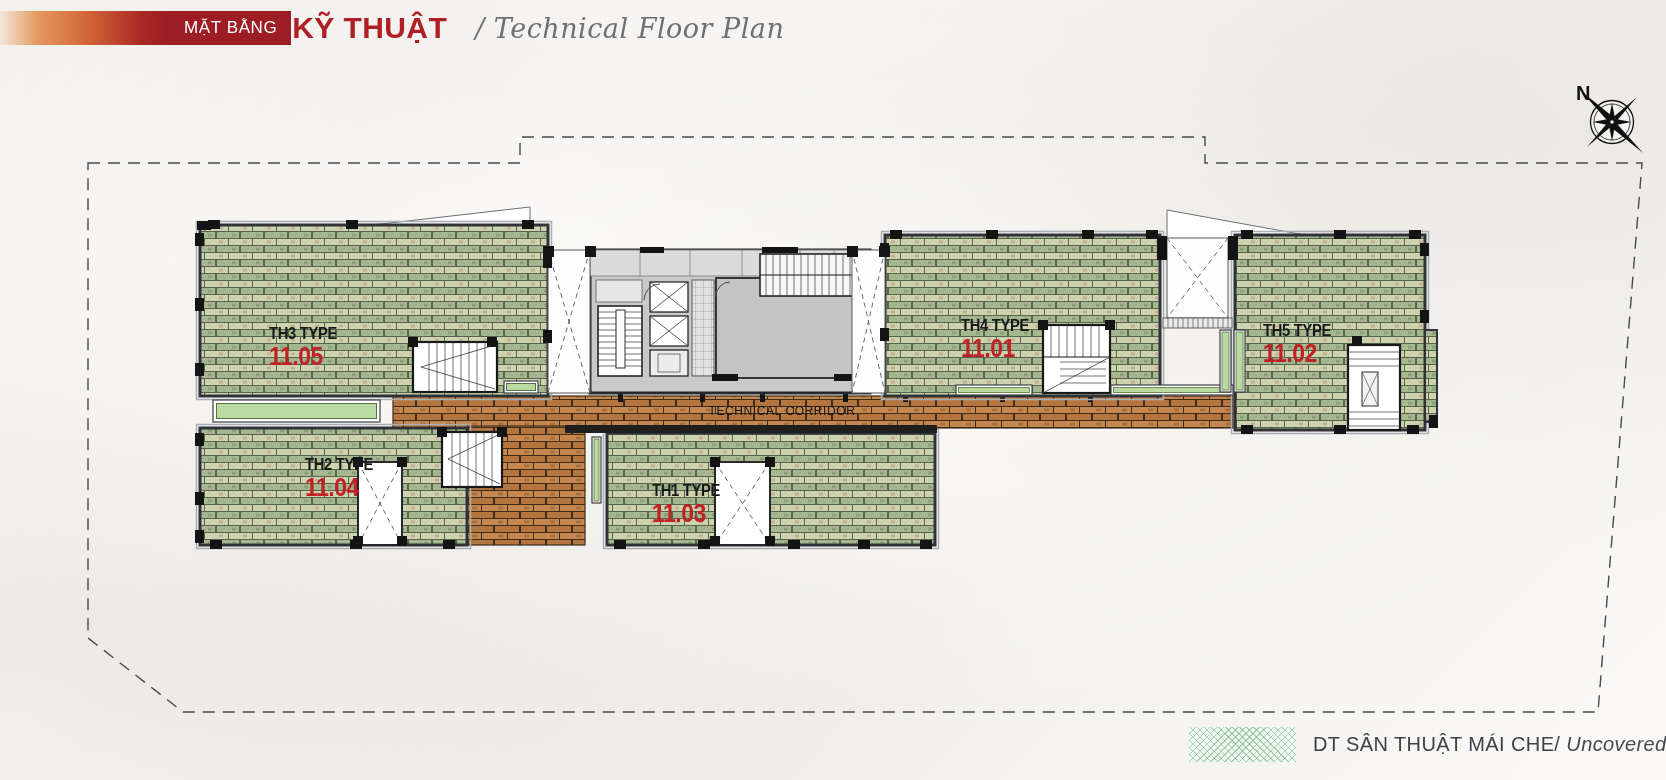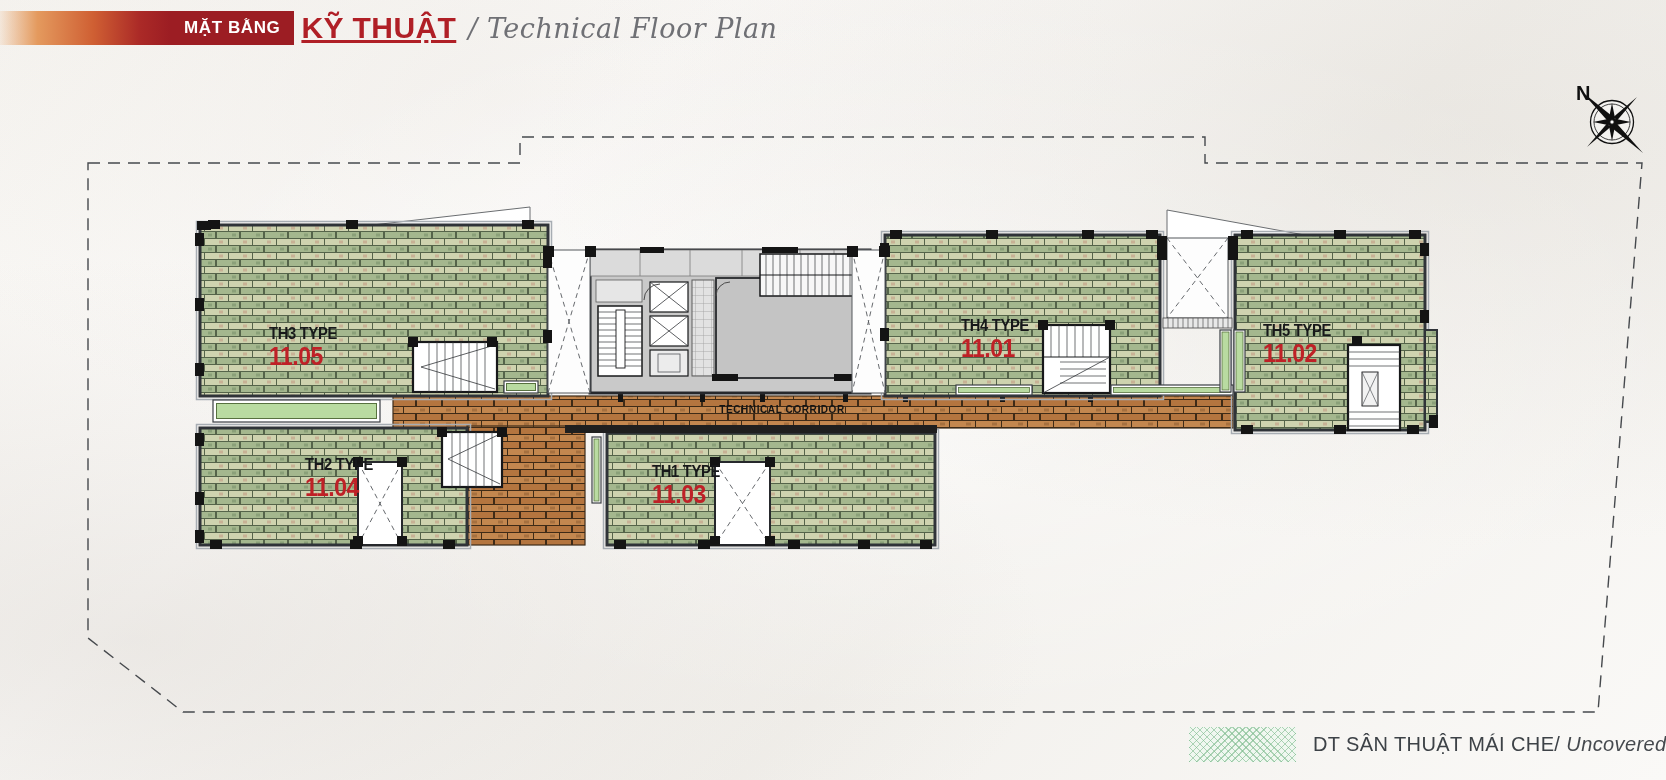--- a/index.html
+++ b/index.html
@@ -9,35 +9,35 @@
   .bg-texture{position:absolute;inset:0;pointer-events:none;
       background-image:
         radial-gradient(ellipse at 8% 82%, rgba(208,202,194,.38), transparent 42%),
         radial-gradient(ellipse at 88% 18%, rgba(214,209,201,.30), transparent 45%),
         radial-gradient(ellipse at 55% 45%, rgba(255,255,255,.65), transparent 60%),
         radial-gradient(ellipse at 30% 12%, rgba(220,214,206,.25), transparent 38%);}
   
   .hdr{position:absolute;left:0;top:10px;height:36px;display:flex;align-items:center;z-index:5;}
   .hdr-texture{width:170px;height:34px;
       background:linear-gradient(90deg, rgba(240,170,110,.15), #e49a5e 22%, #cf5f33 55%, #ab2a27 82%, #9c1d23 100%);}
-  .hdr-badge{background:#9c1d23;color:#fff;font-size:17px;font-weight:700;letter-spacing:.6px;
+  .hdr-badge{background:#9c1d23;color:#fff;font-size:17px;font-weight:400;letter-spacing:.6px;
       height:34px;line-height:34px;padding:0 14px;}
-  .hdr-title-vi{margin-left:7px;font-size:30px;font-weight:800;color:#b01f26;letter-spacing:.4px;text-decoration:underline;}
-  .hdr-title-en{margin-left:12px;font-family:"DejaVu Serif", serif;font-style:italic;
+  .hdr-title-vi{margin-left:1px;font-size:30px;font-weight:800;color:#b01f26;letter-spacing:.4px;}
+  .hdr-title-en{margin-left:28px;font-family:"DejaVu Serif", serif;font-style:italic;
       font-size:27px;color:#6f7075;letter-spacing:.5px;}
   
   .plan-svg{position:absolute;left:0;top:0;}
   
   .unit-label{position:absolute;transform:translateX(-50%);text-align:left;line-height:1;z-index:4;}
   .unit-type{display:block;font-size:16px;font-weight:700;color:#17181a;letter-spacing:-.3px;transform:scaleX(.92);}
   .unit-num{display:block;font-size:25px;font-weight:700;color:#bf2127;margin-top:2px;letter-spacing:-.5px;transform:scaleX(.92);}
-  .u-th4{left:995px;top:318px;} .u-th5{left:1297px;top:323px;} .u-th1{left:686px;top:464px;}
+  .u-th4{left:995px;top:318px;} .u-th5{left:1297px;top:323px;} .u-th1{left:686px;top:483px;}
   .u-th2{left:304px;top:457px;margin-left:35px;} .u-th3{left:303px;top:326px;}
   .corridor-label{position:absolute;left:782px;top:404px;transform:translateX(-50%);
-      font-size:10px;font-weight:700;letter-spacing:.6px;color:#141414;z-index:4;white-space:nowrap;}
+      font-size:12px;font-weight:400;letter-spacing:.6px;color:#141414;z-index:4;white-space:nowrap;}
   
   .legend{position:absolute;left:1189px;top:727px;display:flex;align-items:center;z-index:5;}
   .legend-swatch{width:107px;height:35px;background-color:#f0f7f0;
       background-image:
         repeating-linear-gradient(45deg, rgba(124,186,140,.6) 0 1px, transparent 1px 5px),
         repeating-linear-gradient(-45deg, rgba(124,186,140,.6) 0 1px, transparent 1px 5px);}
   .legend-text{margin-left:17px;font-size:20px;color:#3d4247;letter-spacing:.4px;white-space:nowrap;}
   .legend-en{font-style:italic;margin-left:6px;color:#45494e;}
 </style>
 </head>

